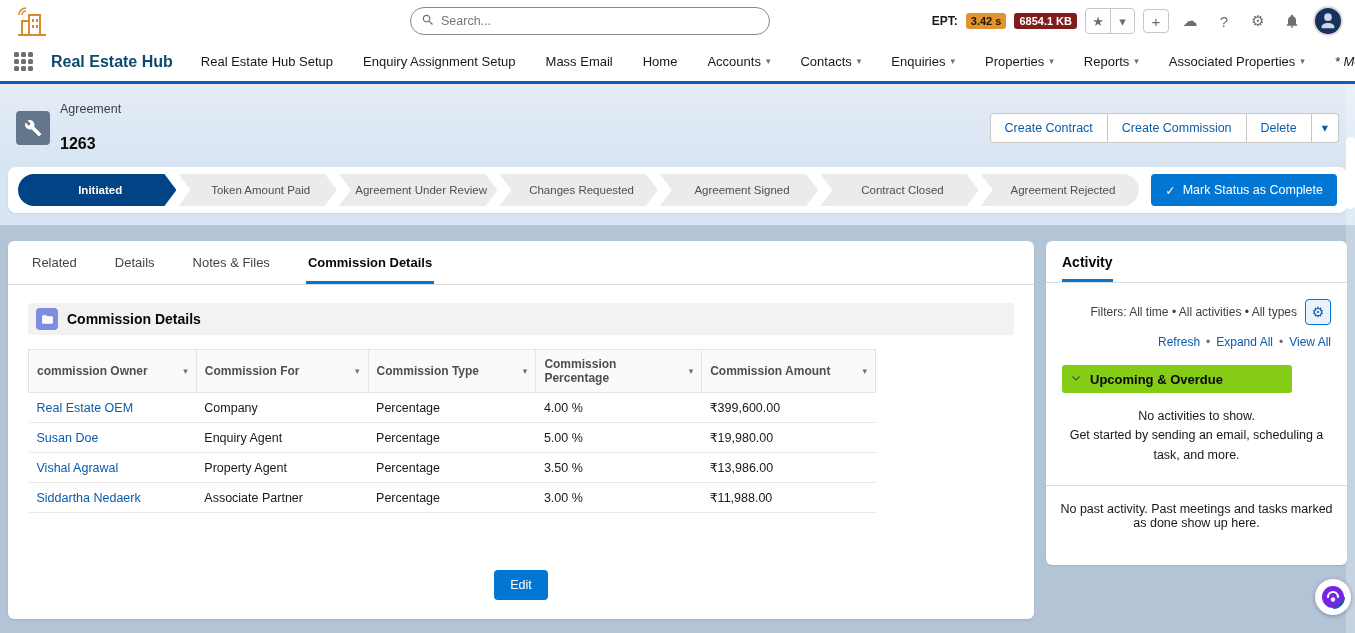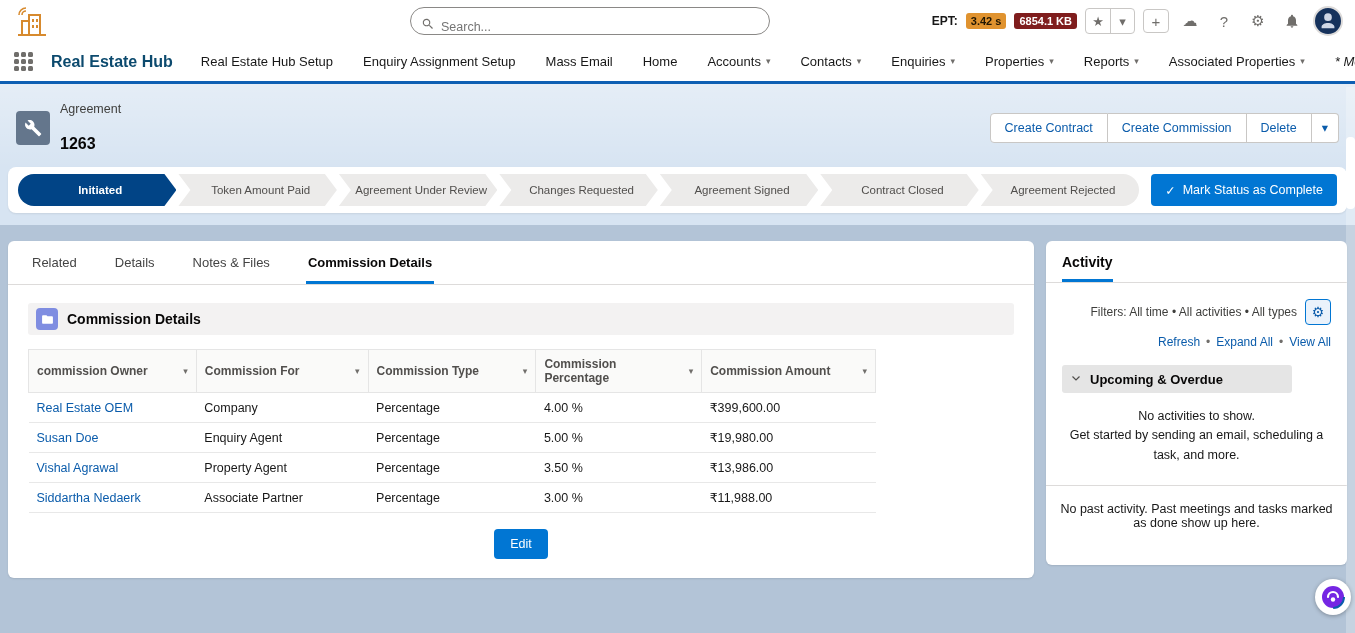--- a/index.html
+++ b/index.html
@@ -3,21 +3,21 @@
 <meta charset="utf-8">
 <style>
   * { margin:0; padding:0; box-sizing:border-box; }
   html,body { width:1355px; height:633px; overflow:hidden; }
   body { font-family:"Liberation Sans","DejaVu Sans",sans-serif; font-size:13px; color:#181818; background:#b3c4d7; }
   .page { position:relative; width:1355px; height:633px; overflow:hidden; }
 
   
   .topbar { position:relative; height:42px; background:#fff; display:flex; align-items:center; padding:0 12px; }
   .logo { width:40px; height:34px; display:flex; align-items:center; justify-content:center; }
-  .searchbox { position:absolute; left:410px; top:7px; width:360px; height:28px; border:1px solid #8a8886; border-radius:14px; background:#fff; display:flex; align-items:flex-end; padding:0 10px; gap:6px; }
+  .searchbox { position:absolute; left:410px; top:7px; width:360px; height:28px; border:1px solid #8a8886; border-radius:14px; background:#fff; display:flex; align-items:center; padding:0 10px; gap:6px; }
   .searchbox input { border:none; outline:none; flex:1; font-size:12.5px; color:#181818; background:transparent; font-family:inherit; }
   .top-right { margin-left:auto; display:flex; align-items:center; gap:8px; }
   .ept-label { font-weight:bold; font-size:12px; color:#181818; }
   .badge { font-size:11px; font-weight:bold; padding:2px 5px; border-radius:3px; }
   .badge.orange { background:#e0932f; color:#201602; }
   .badge.green { background:#7f1d1d; color:#fff; }
   .icon-btn { width:26px; height:24px; display:inline-flex; align-items:center; justify-content:center; color:#706e6b; font-size:15px; cursor:pointer; }
   .combo { display:inline-flex; border:1px solid #c9c7c5; border-radius:4px; overflow:hidden; }
   .combo .seg { width:24px; height:24px; display:flex; align-items:center; justify-content:center; color:#706e6b; font-size:13px; }
   .combo .seg + .seg { border-left:1px solid #c9c7c5; }
@@ -69,32 +69,32 @@
   .section-icon { width:22px; height:22px; border-radius:4px; background:#7f8de1; display:flex; align-items:center; justify-content:center; }
   .section-title { font-size:14px; font-weight:bold; color:#080707; }
 
   table.ctable { margin:14px 20px 0; width:848px; border-collapse:collapse; font-size:12.5px; }
   .ctable th { background:#fafaf9; border:1px solid #e5e5e5; border-left:none; font-weight:bold; color:#514f4d; text-align:left; padding:7px 8px; font-size:12px; cursor:pointer; }
   .ctable th:first-child { border-left:1px solid #e5e5e5; }
   .ctable th .th-inner { display:flex; align-items:center; justify-content:space-between; gap:6px; }
   .ctable td { border-bottom:1px solid #e8e8e8; padding:7px 8px; color:#181818; }
   .ctable td.link { color:#0b5cab; cursor:pointer; }
   .ctable td.num { text-align:left; }
-  .edit-wrap { text-align:center; margin-top:16px; }
+  .edit-wrap { text-align:center; margin-top:57px; }
   .edit-btn { background:#0176d3; color:#fff; border:none; border-radius:4px; height:30px; padding:0 16px; font-size:12.5px; cursor:pointer; font-family:inherit; }
 
   
   .act-head { padding:13px 16px 0; border-bottom:1px solid #dddbda; }
   .act-title { display:inline-block; font-size:14px; font-weight:bold; color:#080707; border-bottom:3px solid #0176d3; padding-bottom:9px; }
   .act-filters { display:flex; align-items:center; justify-content:flex-end; gap:8px; padding:16px 16px 0; font-size:12px; color:#3e3e3c; }
   .filter-gear { width:26px; height:26px; border:1px solid #0176d3; background:#eaf2fb; border-radius:4px; color:#0b5cab; font-size:14px; display:flex; align-items:center; justify-content:center; cursor:pointer; }
   .act-links { display:flex; justify-content:flex-end; gap:6px; padding:10px 16px 0; font-size:12px; }
   .act-link { color:#0b5cab; cursor:pointer; }
   .act-links .sep { color:#706e6b; }
-  .upc-band { margin:16px 16px 0; background:#e5e5e5; border-radius:3px; height:28px; display:flex; align-items:center; gap:8px; padding:0 8px; width:230px; }
+  .upc-band { margin:16px 16px 0; background:#84cc16; border-radius:3px; height:28px; display:flex; align-items:center; gap:8px; padding:0 8px; width:230px; }
   .upc-band .chev { color:#514f4d; }
   .upc-title { font-size:13px; font-weight:bold; color:#080707; }
   .empty-block { text-align:center; padding:14px 20px 0; font-size:12.5px; color:#181818; line-height:1.55; }
   .act-divider { border:none; border-top:1px solid #dddbda; margin:20px 0 0; }
   .past-text { text-align:center; font-size:12.5px; color:#181818; padding:16px 10px 20px; }
 
   
   .scrolltrack { position:absolute; right:0; top:87px; width:9px; height:546px; background:rgba(255,255,255,.25); }
   .scrollthumb { position:absolute; right:0; top:137px; width:9px; height:72px; background:#fff; border-radius:4px; }
   .fab { position:absolute; right:4px; bottom:18px; width:36px; height:36px; border-radius:50%; background:#fff; box-shadow:0 1px 4px rgba(0,0,0,.3); display:flex; align-items:center; justify-content:center; cursor:pointer; }

